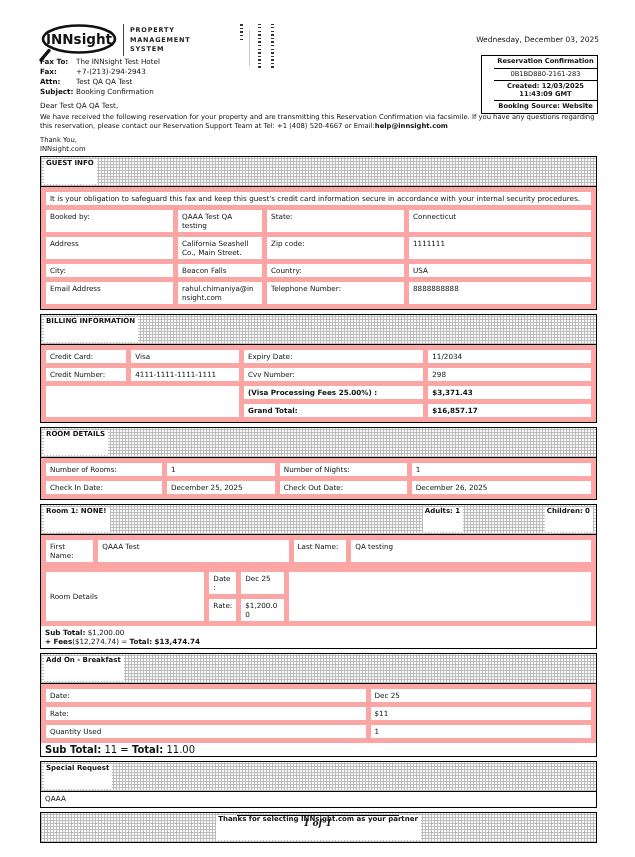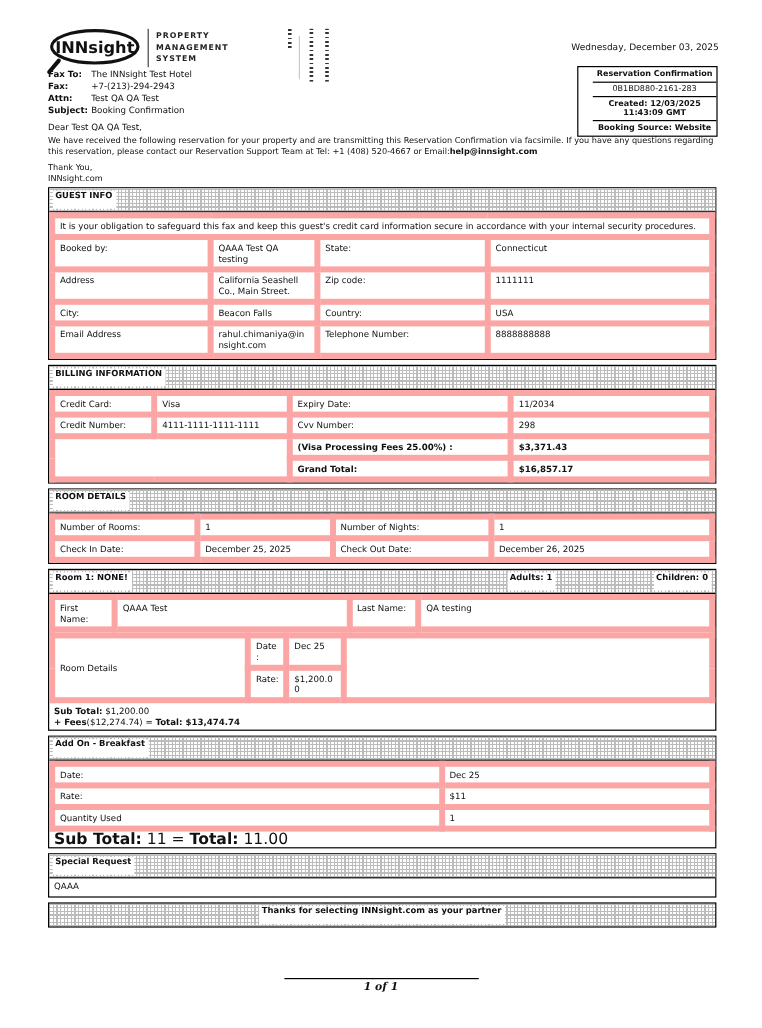--- a/index.html
+++ b/index.html
@@ -33,34 +33,34 @@
   
   .content { position:absolute; top:156px; left:40px; width:557px; }
   .section { border:1.5px solid #000; margin-bottom:4px; background:#fff; }
   .sec-header {
     border-bottom:1px solid #000; padding:2px 3px; font-size:7px; font-weight:bold; line-height:8px;
     background-color:#fdfdfd;
     background-image:
       repeating-linear-gradient(0deg,#bcbcbc 0,#bcbcbc 1px,transparent 1px,transparent 3px),
       repeating-linear-gradient(90deg,#bcbcbc 0,#bcbcbc 1px,transparent 1px,transparent 3px);
   }
-  .chip { background:#fff; padding:0 3px 7px 2px; display:inline-block;text-align:center; }
+  .chip { background:#fff; padding:0 3px 17px 2px; display:inline-block;text-align:center; }
   .tbl { width:100%; border-collapse:collapse; table-layout:fixed; }
   .tbl td { border:5px solid #fca5a5; font-size:7.2px; line-height:9px; padding:2px 4px; vertical-align:top; word-wrap:break-word; }
   .tbl td.vmid { vertical-align:middle; }
   .rh-flex { display:flex; align-items:center; }
   .rh-title { flex:0 0 69%; }
   .rh-adults { flex:0 0 15%; }
   .rh-children { flex:1; text-align:right; }
 
   .subrow { display:flex; padding:2px 4px; font-size:7.2px; line-height:9px; }
   .subrow .left-lines { white-space:nowrap; }
   .subrow .note-center { flex:1; text-align:center; align-self:center; }
 
-  .addon-sub { padding:2px 4px; font-size:13px; line-height:9px; }
+  .addon-sub { padding:2px 4px; font-size:10px; line-height:9px; }
 
   .sr-content { padding:2px 4px 4px 4px; font-size:7.2px; line-height:9px; min-height:12px; }
 
   .thanks-bar { text-align:center; padding:2px 3px; font-size:7px; font-weight:bold; line-height:8px;
     border:1.5px solid #000;
     background-image:
       repeating-linear-gradient(0deg,#bcbcbc 0,#bcbcbc 1px,transparent 1px,transparent 3px),
       repeating-linear-gradient(90deg,#bcbcbc 0,#bcbcbc 1px,transparent 1px,transparent 3px);
   }
 

